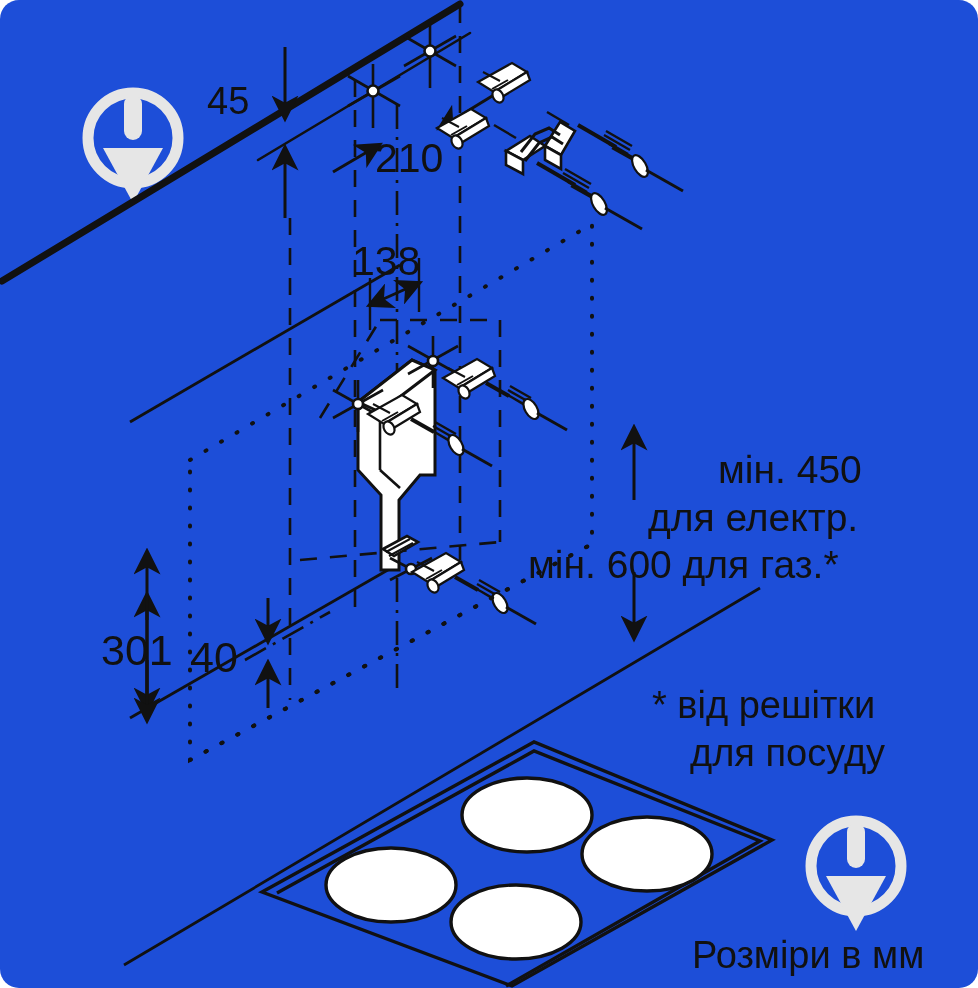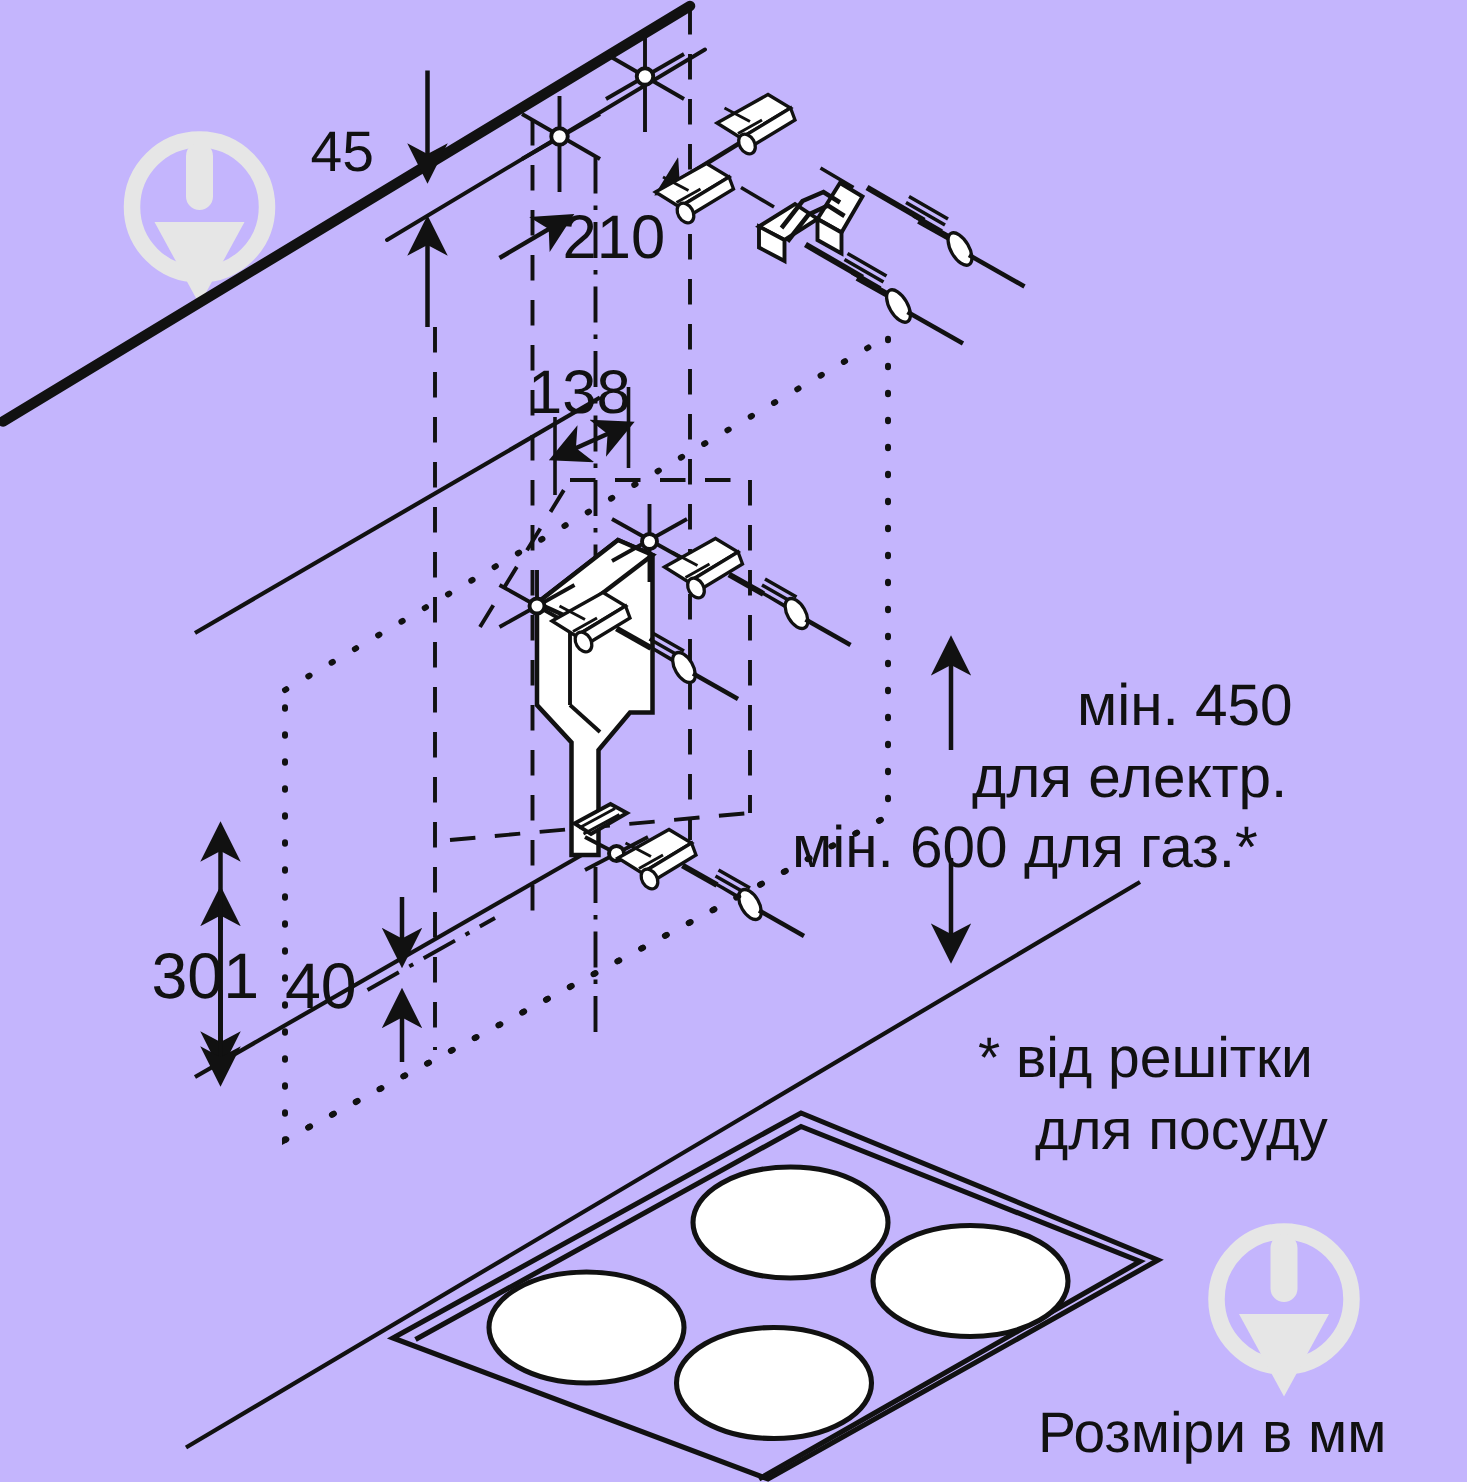--- a/index.html
+++ b/index.html
@@ -8,22 +8,23 @@
     padding: 0;
     background: #ffffff;
   }
   body {
     font-family: "Liberation Sans", sans-serif;
   }
   #stage {
     position: relative;
     width: 978px;
     height: 988px;
-    background: #c4b5fd;
+    background: #1d4ed8;
     overflow: hidden;
+    border-radius: 19px;
   }
   #stage svg {
     position: absolute;
     top: 0;
     left: 0;
     width: 978px;
     height: 988px;
   }
   .dim-text {
     font-family: "Liberation Sans", sans-serif;

